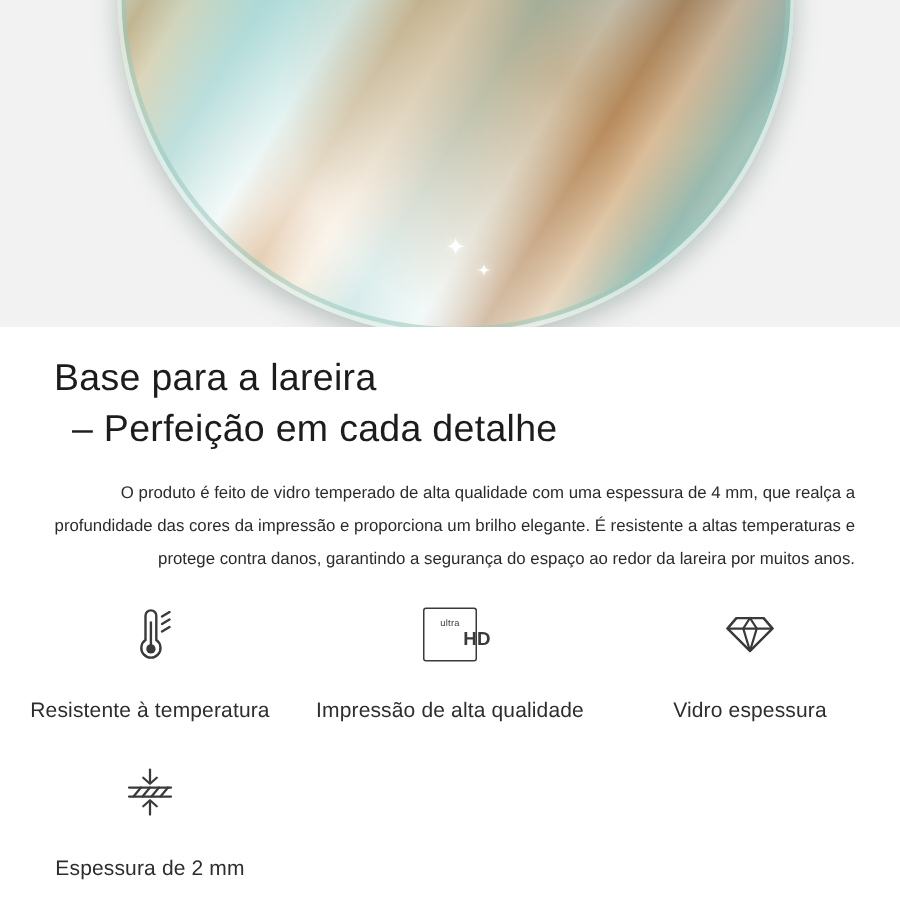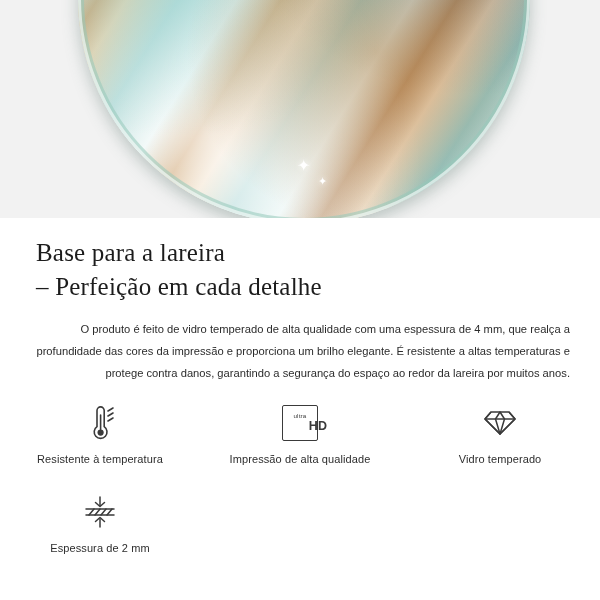--- a/index.html
+++ b/index.html
@@ -103,29 +103,30 @@
   
   .content {
     position: absolute;
     left: 0;
     top: 218px;
     width: 600px;
   }
   .headline {
     margin: 0;
     padding: 18px 36px 0 36px;
-    font-family: Liberation Serif, serif;
+    font-family: Liberation Sans, sans-serif;
     font-weight: 400;
     font-size: 25px;
     line-height: 1.34;
     color: #1c1c1c;
     letter-spacing: 0.2px;
   }
   .headline .line2 {
     display: block;
+    margin-left: 12px;
   }
   .body-copy {
     margin: 0;
     padding: 16px 30px 0 36px;
     font-size: 11.2px;
     line-height: 1.95;
     color: #2b2b2b;
     text-align: right;
   }
 
@@ -147,22 +148,22 @@
   }
   .feature-icon {
     width: 54px;
     height: 50px;
     display: flex;
     align-items: center;
     justify-content: center;
     color: #3a3a3a;
   }
   .feature-label {
-    margin-top: 5px;
-    font-size: 11px;
+    margin-top: 17px;
+    font-size: 14px;
     color: #2d2d2d;
     letter-spacing: 0.1px;
   }
   .icon-hd {
     width: 34px;
     height: 34px;
     border: 1.6px solid #3a3a3a;
     border-radius: 2px;
     display: flex;
     flex-direction: column;
@@ -231,21 +232,21 @@
 
     <div class="feature">
       <div class="feature-icon">
         <svg width="38" height="34" viewBox="0 0 38 34" fill="none" stroke="#3a3a3a" stroke-width="1.5" stroke-linejoin="round">
           <path d="M10 6h18l6 7-15 15L4 13z"></path>
           <path d="M4 13h30"></path>
           <path d="M10 6l-6 7 15 15 15-15-6-7"></path>
           <path d="M14.5 13L19 28l4.5-15-4.5-7z"></path>
         </svg>
       </div>
-      <div class="feature-label">Vidro temperado</div>
+      <div class="feature-label">Vidro espessura</div>
     </div>
 
 
     <div class="feature">
       <div class="feature-icon">
         <svg width="40" height="36" viewBox="0 0 40 36" fill="none" stroke="#3a3a3a" stroke-width="1.5" stroke-linecap="round" stroke-linejoin="round">
           <line x1="20" y1="3" x2="20" y2="11"></line>
           <path d="M15.5 8.5L20 12.5l4.5-4"></path>
           <line x1="6" y1="15" x2="34" y2="15"></line>
           <line x1="6" y1="21" x2="34" y2="21"></line>

